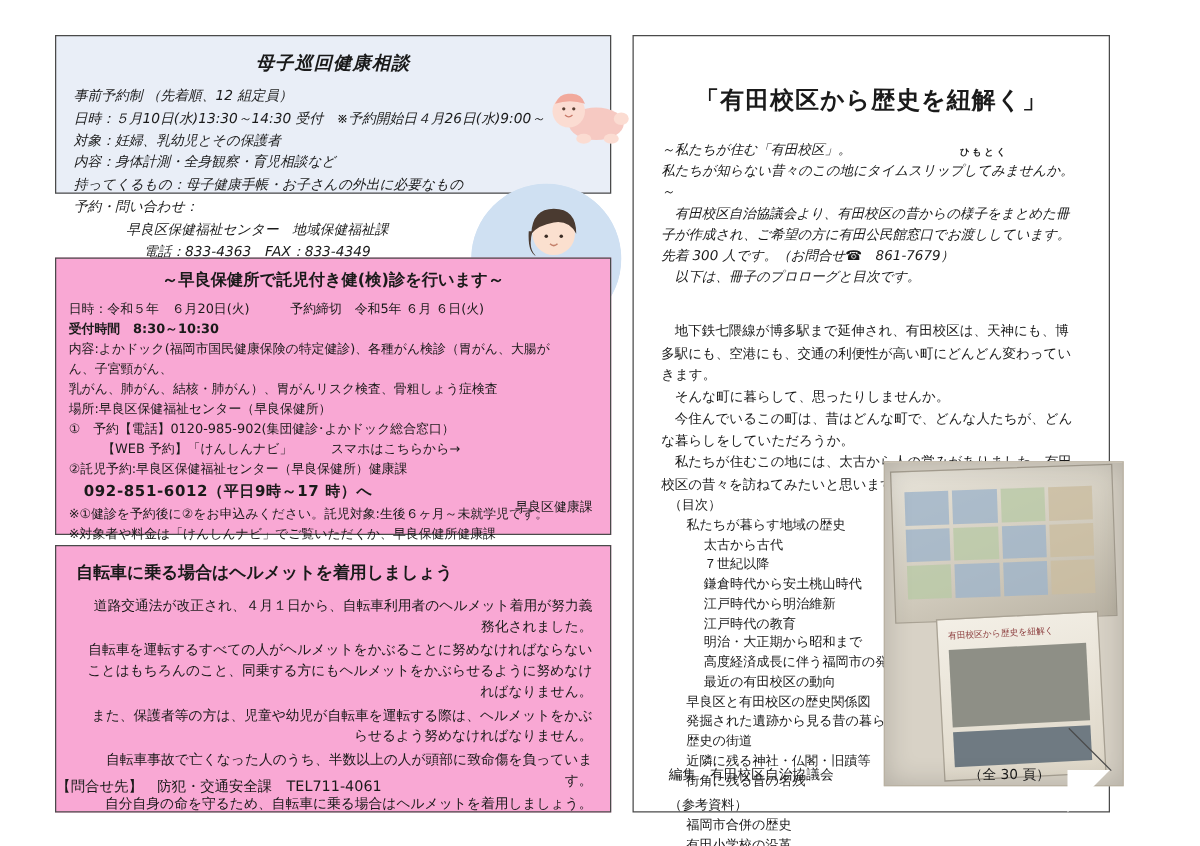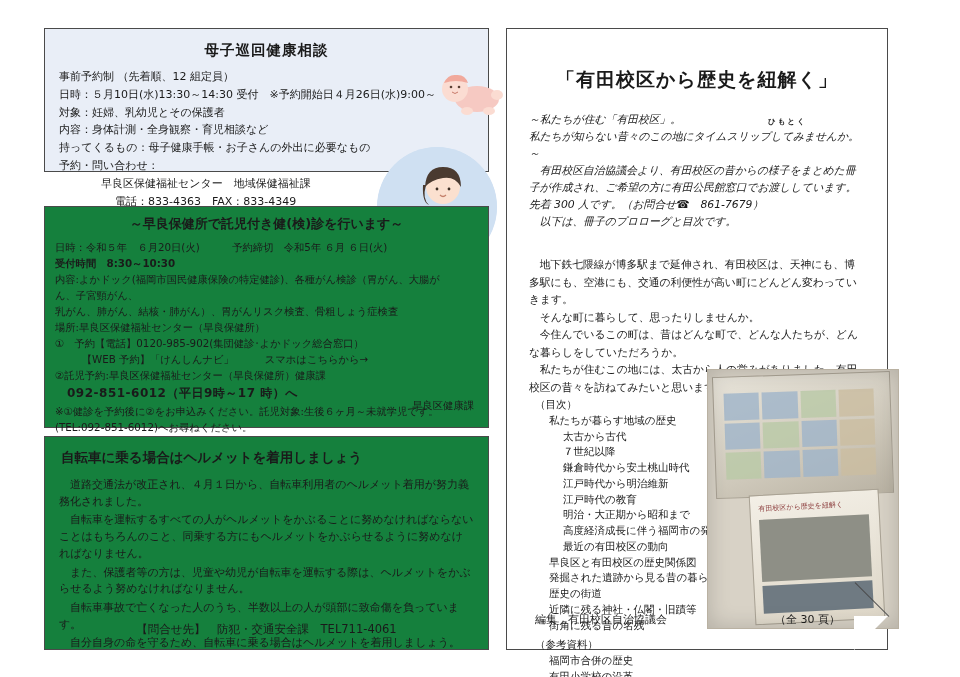--- a/index.html
+++ b/index.html
@@ -19,29 +19,30 @@
     position: absolute;
     left: 0; top: 0;
     width: 960px; height: 677px;
   }
 
   
   .box {
     position: absolute;
     border: 1px solid #3c3c3c;
     box-sizing: border-box;
-    background: #15803d;
+    background: #f9a8d4;
   }
 
   
   #box-boshi {
     left: 44px; top: 28px;
-    width: 445px; height: 144px;
+    width: 445px; height: 127px;
     background: #e9eef7;
     border: 1px solid #4a4a4a;
+    font-style: italic;
   }
   #box-boshi .title {
     font-size: 14.5px;
     font-weight: bold;
     text-align: center;
     margin-top: 12px;
     letter-spacing: 1px;
   }
   #box-boshi .lines {
     margin: 8px 0 0 14px;
@@ -91,25 +92,24 @@
   #box-helmet .title {
     font-size: 13.5px;
     font-weight: bold;
     margin: 12px 0 0 16px;
   }
   #box-helmet .lines {
     margin: 10px 14px 0 14px;
     font-size: 11px;
     line-height: 1.52;
   }
-  #box-helmet .p { margin-bottom: 2px; text-indent: 11px; }
+  #box-helmet .p { margin-bottom: 2px; text-indent: 11px; text-align: right; }
   #helmet-foot {
     position: absolute;
     left: 0; right: 0; bottom: 12px;
-    text-align: center;
     font-size: 11.5px;
   }
 
   
   #box-arita {
     left: 506px; top: 28px;
     width: 382px; height: 622px;
     border: 1px solid #4a4a4a;
     background: #fff;
   }
@@ -336,20 +336,21 @@
       </div>
       <div class="bold">受付時間　8:30～10:30</div>
       <div>内容:よかドック(福岡市国民健康保険の特定健診)、各種がん検診（胃がん、大腸がん、子宮頸がん、</div>
       <div>乳がん、肺がん、結核・肺がん）、胃がんリスク検査、骨粗しょう症検査</div>
       <div>場所:早良区保健福祉センター（早良保健所）</div>
       <div>①　予約【電話】0120-985-902(集団健診･よかドック総合窓口）</div>
       <div class="center" style="width:340px">【WEB 予約】「けんしんナビ」　　　スマホはこちらから→</div>
       <div>②託児予約:早良区保健福祉センター（早良保健所）健康課</div>
       <div class="phone-big" style="padding-left:12px">092-851-6012（平日9時～17 時）へ</div>
       <div style="margin-top:2px">※①健診を予約後に②をお申込みください。託児対象:生後６ヶ月～未就学児です。</div>
+      <div>※対象者や料金は「けんしんナビ」でご覧いただくか、早良保健所健康課</div>
       <div>(TEL:092-851-6012)へお尋ねください。</div>
     </div>
     <div id="sawara-foot">早良区健康課</div>
 
     <div id="qr">
       <svg width="64" height="64" viewBox="0 0 64 64">
         <rect width="64" height="64" fill="#fff"></rect>
         <g fill="#111">
           <rect x="2" y="2" width="16" height="16"></rect>
             <rect x="5" y="5" width="10" height="10" fill="#fff"></rect>

